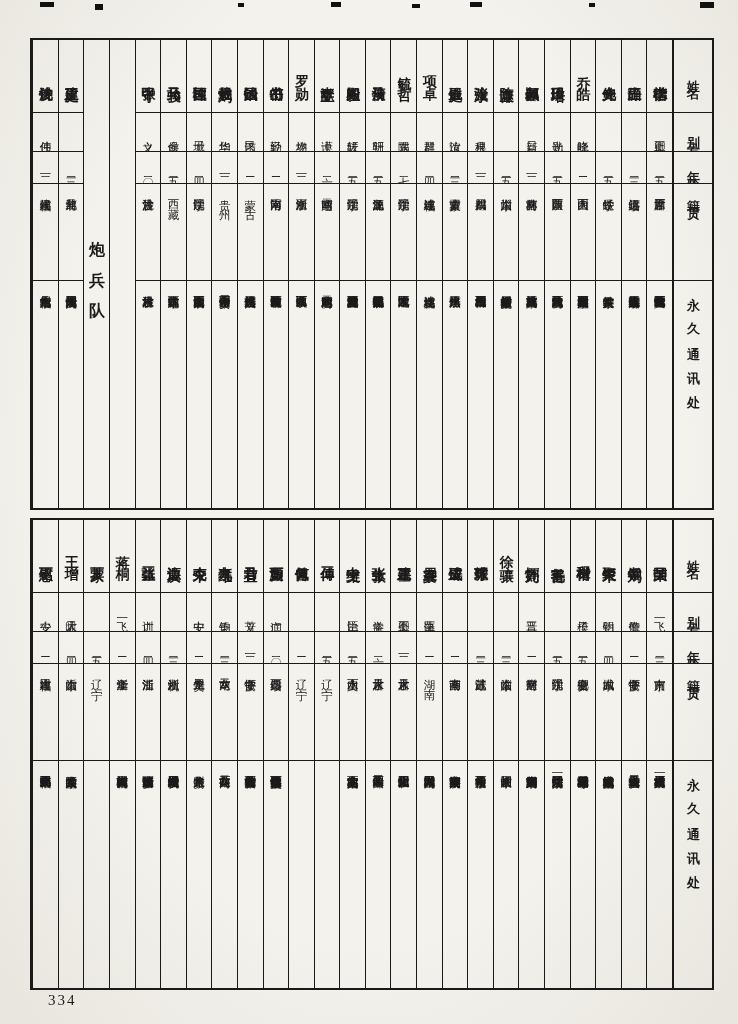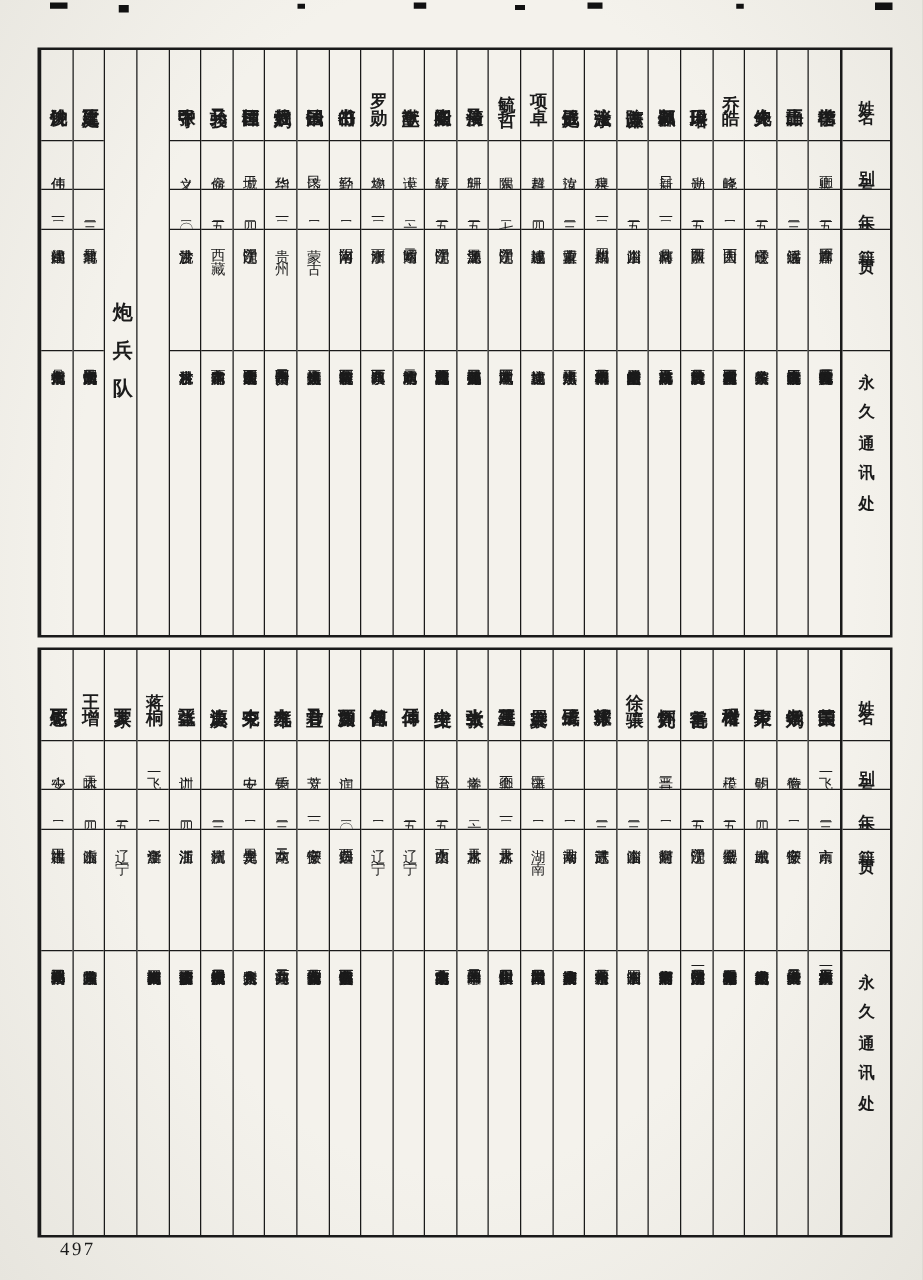--- a/index.html
+++ b/index.html
@@ -955,14 +955,14 @@
         </div>
         <div class="cell c-native">
           <span>福建古田</span>
         </div>
         <div class="cell c-addr">
           <span>福州南召鸭姆州亚细亚公司</span>
         </div>
       </div>
     </div>
 
-  <div class="pageno">497</div>
+  <div class="pageno">334</div>
 </div>
 
 </body></html>

